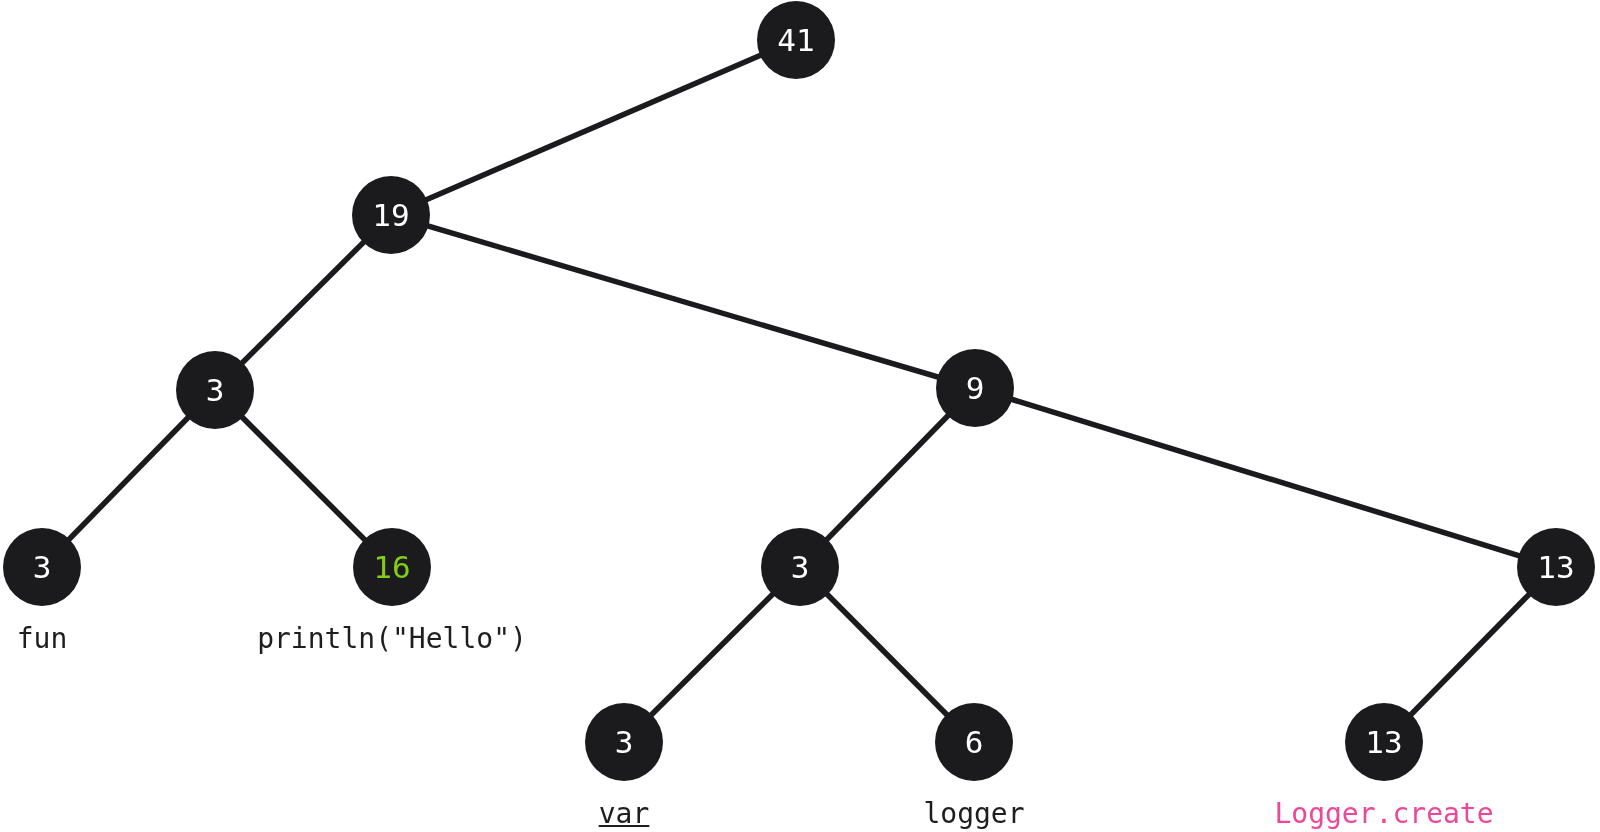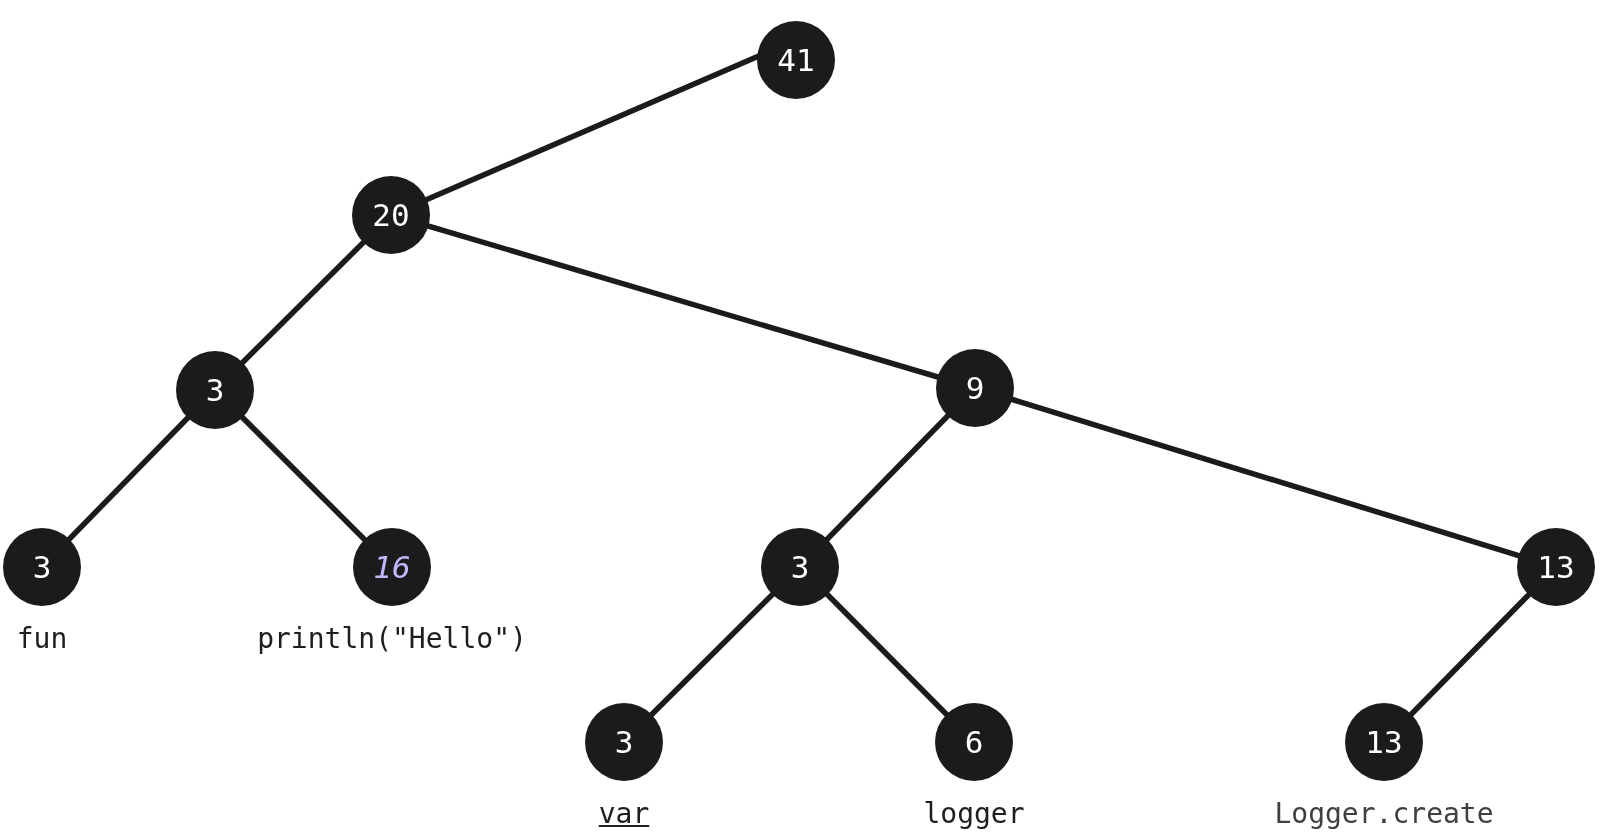--- a/index.html
+++ b/index.html
@@ -53,32 +53,32 @@
       <line x1="391" y1="215" x2="975" y2="388" stroke="#1b1b1e" stroke-width="5.5"></line>
       <line x1="215" y1="390" x2="42" y2="567" stroke="#1b1b1e" stroke-width="5.5"></line>
       <line x1="215" y1="390" x2="392" y2="567" stroke="#1b1b1e" stroke-width="5.5"></line>
       <line x1="975" y1="388" x2="800" y2="567" stroke="#1b1b1e" stroke-width="5.5"></line>
       <line x1="975" y1="388" x2="1556" y2="567" stroke="#1b1b1e" stroke-width="5.5"></line>
       <line x1="800" y1="567" x2="624" y2="742" stroke="#1b1b1e" stroke-width="5.5"></line>
       <line x1="800" y1="567" x2="974" y2="742" stroke="#1b1b1e" stroke-width="5.5"></line>
       <line x1="1556" y1="567" x2="1384" y2="742" stroke="#1b1b1e" stroke-width="5.5"></line>
     </svg>
   <div>
-      <div class="node" style="left: 796px; top: 40px; width: 78px; height: 78px; background: rgb(27, 27, 30); color: rgb(255, 255, 255); margin-top: 20px;">41</div>
-      <div class="node" style="left: 391px; top: 215px; width: 78px; height: 78px; background: rgb(27, 27, 30); color: rgb(255, 255, 255);">20</div>
+      <div class="node" style="left: 796px; top: 40px; width: 78px; height: 78px; background: rgb(27, 27, 30); color: rgb(255, 255, 255);">41</div>
+      <div class="node" style="left: 391px; top: 215px; width: 78px; height: 78px; background: rgb(27, 27, 30); color: rgb(255, 255, 255);">19</div>
       <div class="node" style="left: 215px; top: 390px; width: 78px; height: 78px; background: rgb(27, 27, 30); color: rgb(255, 255, 255);">3</div>
       <div class="node" style="left: 975px; top: 388px; width: 78px; height: 78px; background: rgb(27, 27, 30); color: rgb(255, 255, 255);">9</div>
       <div class="node" style="left: 42px; top: 567px; width: 78px; height: 78px; background: rgb(27, 27, 30); color: rgb(255, 255, 255);">3</div>
-      <div class="node" style="left: 392px; top: 567px; width: 78px; height: 78px; background: rgb(27, 27, 30); color: #c4b5fd; font-style: italic;">16</div>
+      <div class="node" style="left: 392px; top: 567px; width: 78px; height: 78px; background: rgb(27, 27, 30); color: #84cc16;">16</div>
       <div class="node" style="left: 800px; top: 567px; width: 78px; height: 78px; background: rgb(27, 27, 30); color: rgb(255, 255, 255);">3</div>
       <div class="node" style="left: 1556px; top: 567px; width: 78px; height: 78px; background: rgb(27, 27, 30); color: rgb(255, 255, 255);">13</div>
       <div class="node" style="left: 624px; top: 742px; width: 78px; height: 78px; background: rgb(27, 27, 30); color: rgb(255, 255, 255);">3</div>
       <div class="node" style="left: 974px; top: 742px; width: 78px; height: 78px; background: rgb(27, 27, 30); color: rgb(255, 255, 255);">6</div>
       <div class="node" style="left: 1384px; top: 742px; width: 78px; height: 78px; background: rgb(27, 27, 30); color: rgb(255, 255, 255);">13</div>
     </div>
   <div>
       <div class="node-label" style="left: 42px; top: 639px; color: rgb(30, 30, 30);">fun</div>
       <div class="node-label" style="left: 392px; top: 639px; color: rgb(30, 30, 30);">println("Hello")</div>
       <div class="node-label" style="left: 624px; top: 814px; color: rgb(30, 30, 30); text-decoration: underline;">var</div>
       <div class="node-label" style="left: 974px; top: 814px; color: rgb(30, 30, 30);">logger</div>
-      <div class="node-label" style="left: 1384px; top: 814px; color: #404040;">Logger.create</div>
+      <div class="node-label" style="left: 1384px; top: 814px; color: #ec4899;">Logger.create</div>
     </div>
 </div>
 
 </body></html>

